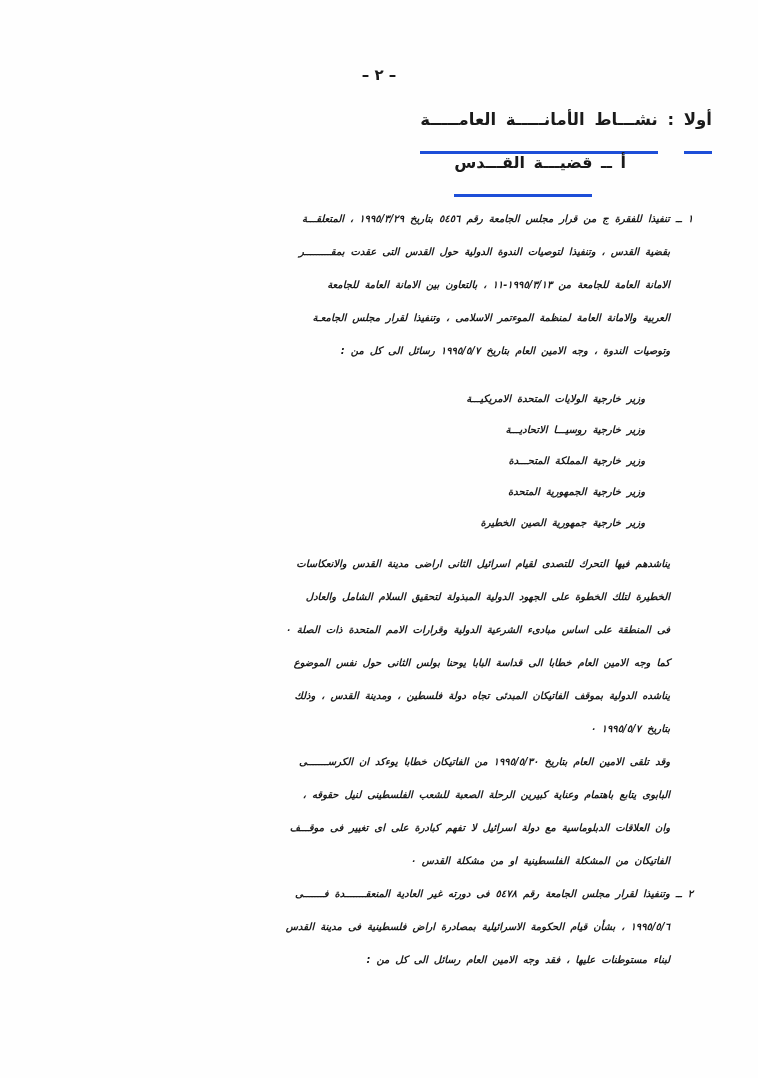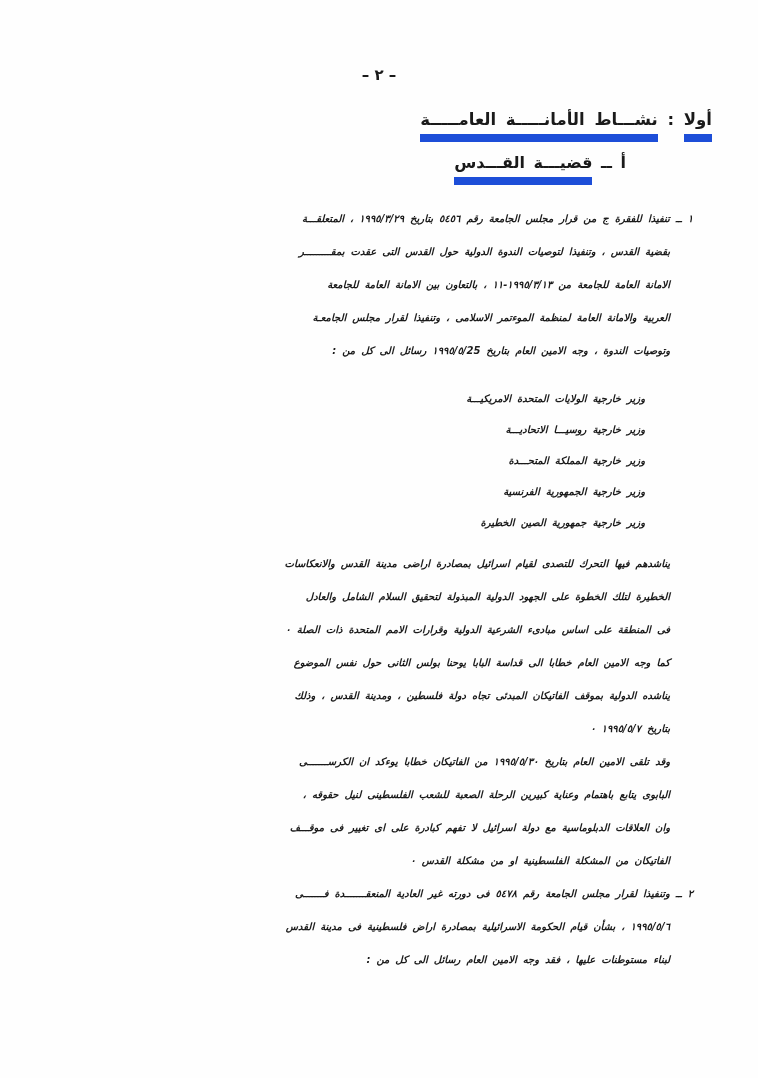--- a/index.html
+++ b/index.html
@@ -28,21 +28,21 @@
     word-spacing:4px;
     white-space:nowrap;
   }
   .h2 {
     position:absolute; top:153px; right:132px;
     direction:rtl;
     font-size:16px;
     word-spacing:3px;
     white-space:nowrap;
   }
-  .u { border-bottom:8px solid #1d4ed8; padding-bottom:5px; }
+  .u { border-bottom:3px solid #1d4ed8; padding-bottom:22px; }
   .body {
     position:absolute; top:202px; right:88px; left:56px;
     direction:rtl;
     text-align:right;
     font-size:10px;
     word-spacing:2.5px;
     font-style:italic;
   }
   .line { line-height:33px; white-space:nowrap; }
   .outdent { margin-right:-23px; }
@@ -62,33 +62,33 @@
 
   <div class="h2"><span>أ ــ</span> <span class="u">قضيـــة القـــدس</span></div>
 
   <div class="body">
 
     <div class="para">
       <div class="line outdent">١ ــ  تنفيذا للفقرة ج من قرار مجلس الجامعة رقم ٥٤٥٦ بتاريخ ١٩٩٥/٣/٢٩ ، المتعلقـــة</div>
       <div class="line">بقضية القدس ، وتنفيذا لتوصيات الندوة الدولية حول القدس التى عقدت بمقـــــــــر</div>
       <div class="line">الامانة العامة للجامعة من  ⁦١٩٩٥/٣/١٣-١١⁩ ، بالتعاون بين الامانة العامة للجامعة</div>
       <div class="line">العربية والامانة العامة لمنظمة الموءتمر الاسلامى ، وتنفيذا لقرار مجلس الجامعـة</div>
-      <div class="line">وتوصيات الندوة ، وجه الامين العام بتاريخ ١٩٩٥/٥/25 رسائل الى كل من :</div>
+      <div class="line">وتوصيات الندوة ، وجه الامين العام بتاريخ ١٩٩٥/٥/٧ رسائل الى كل من :</div>
     </div>
 
     <div class="list">
       <div class="line">وزير خارجية الولايات المتحدة الامريكيـــة</div>
       <div class="line">وزير خارجية  روسيـــا  الاتحاديـــة</div>
       <div class="line">وزير خارجية المملكة المتحـــدة</div>
-      <div class="line">وزير خارجية الجمهورية الفرنسية</div>
+      <div class="line">وزير خارجية الجمهورية المتحدة</div>
       <div class="line">وزير خارجية جمهورية الصين الخطيرة</div>
     </div>
 
     <div class="para para-gap">
-      <div class="line">يناشدهم فيها  التحرك للتصدى لقيام اسرائيل بمصادرة اراضى مدينة القدس والانعكاسات</div>
+      <div class="line">يناشدهم فيها  التحرك للتصدى لقيام اسرائيل الثانى اراضى مدينة القدس والانعكاسات</div>
       <div class="line">الخطيرة لتلك الخطوة على الجهود الدولية المبذولة لتحقيق السلام الشامل والعادل</div>
       <div class="line">فى المنطقة على اساس مبادىء  الشرعية الدولية وقرارات الامم المتحدة ذات الصلة ٠</div>
     </div>
 
     <div class="para para-gap-lg">
       <div class="line">كما  وجه الامين العام خطابا  الى قداسة البابا  يوحنا  بولس الثانى حول نفس الموضوع</div>
       <div class="line">يناشده الدولية بموقف الفاتيكان المبدئى تجاه دولة فلسطين ، ومدينة القدس ، وذلك</div>
       <div class="line">بتاريخ ١٩٩٥/٥/٧ ٠</div>
     </div>
 

